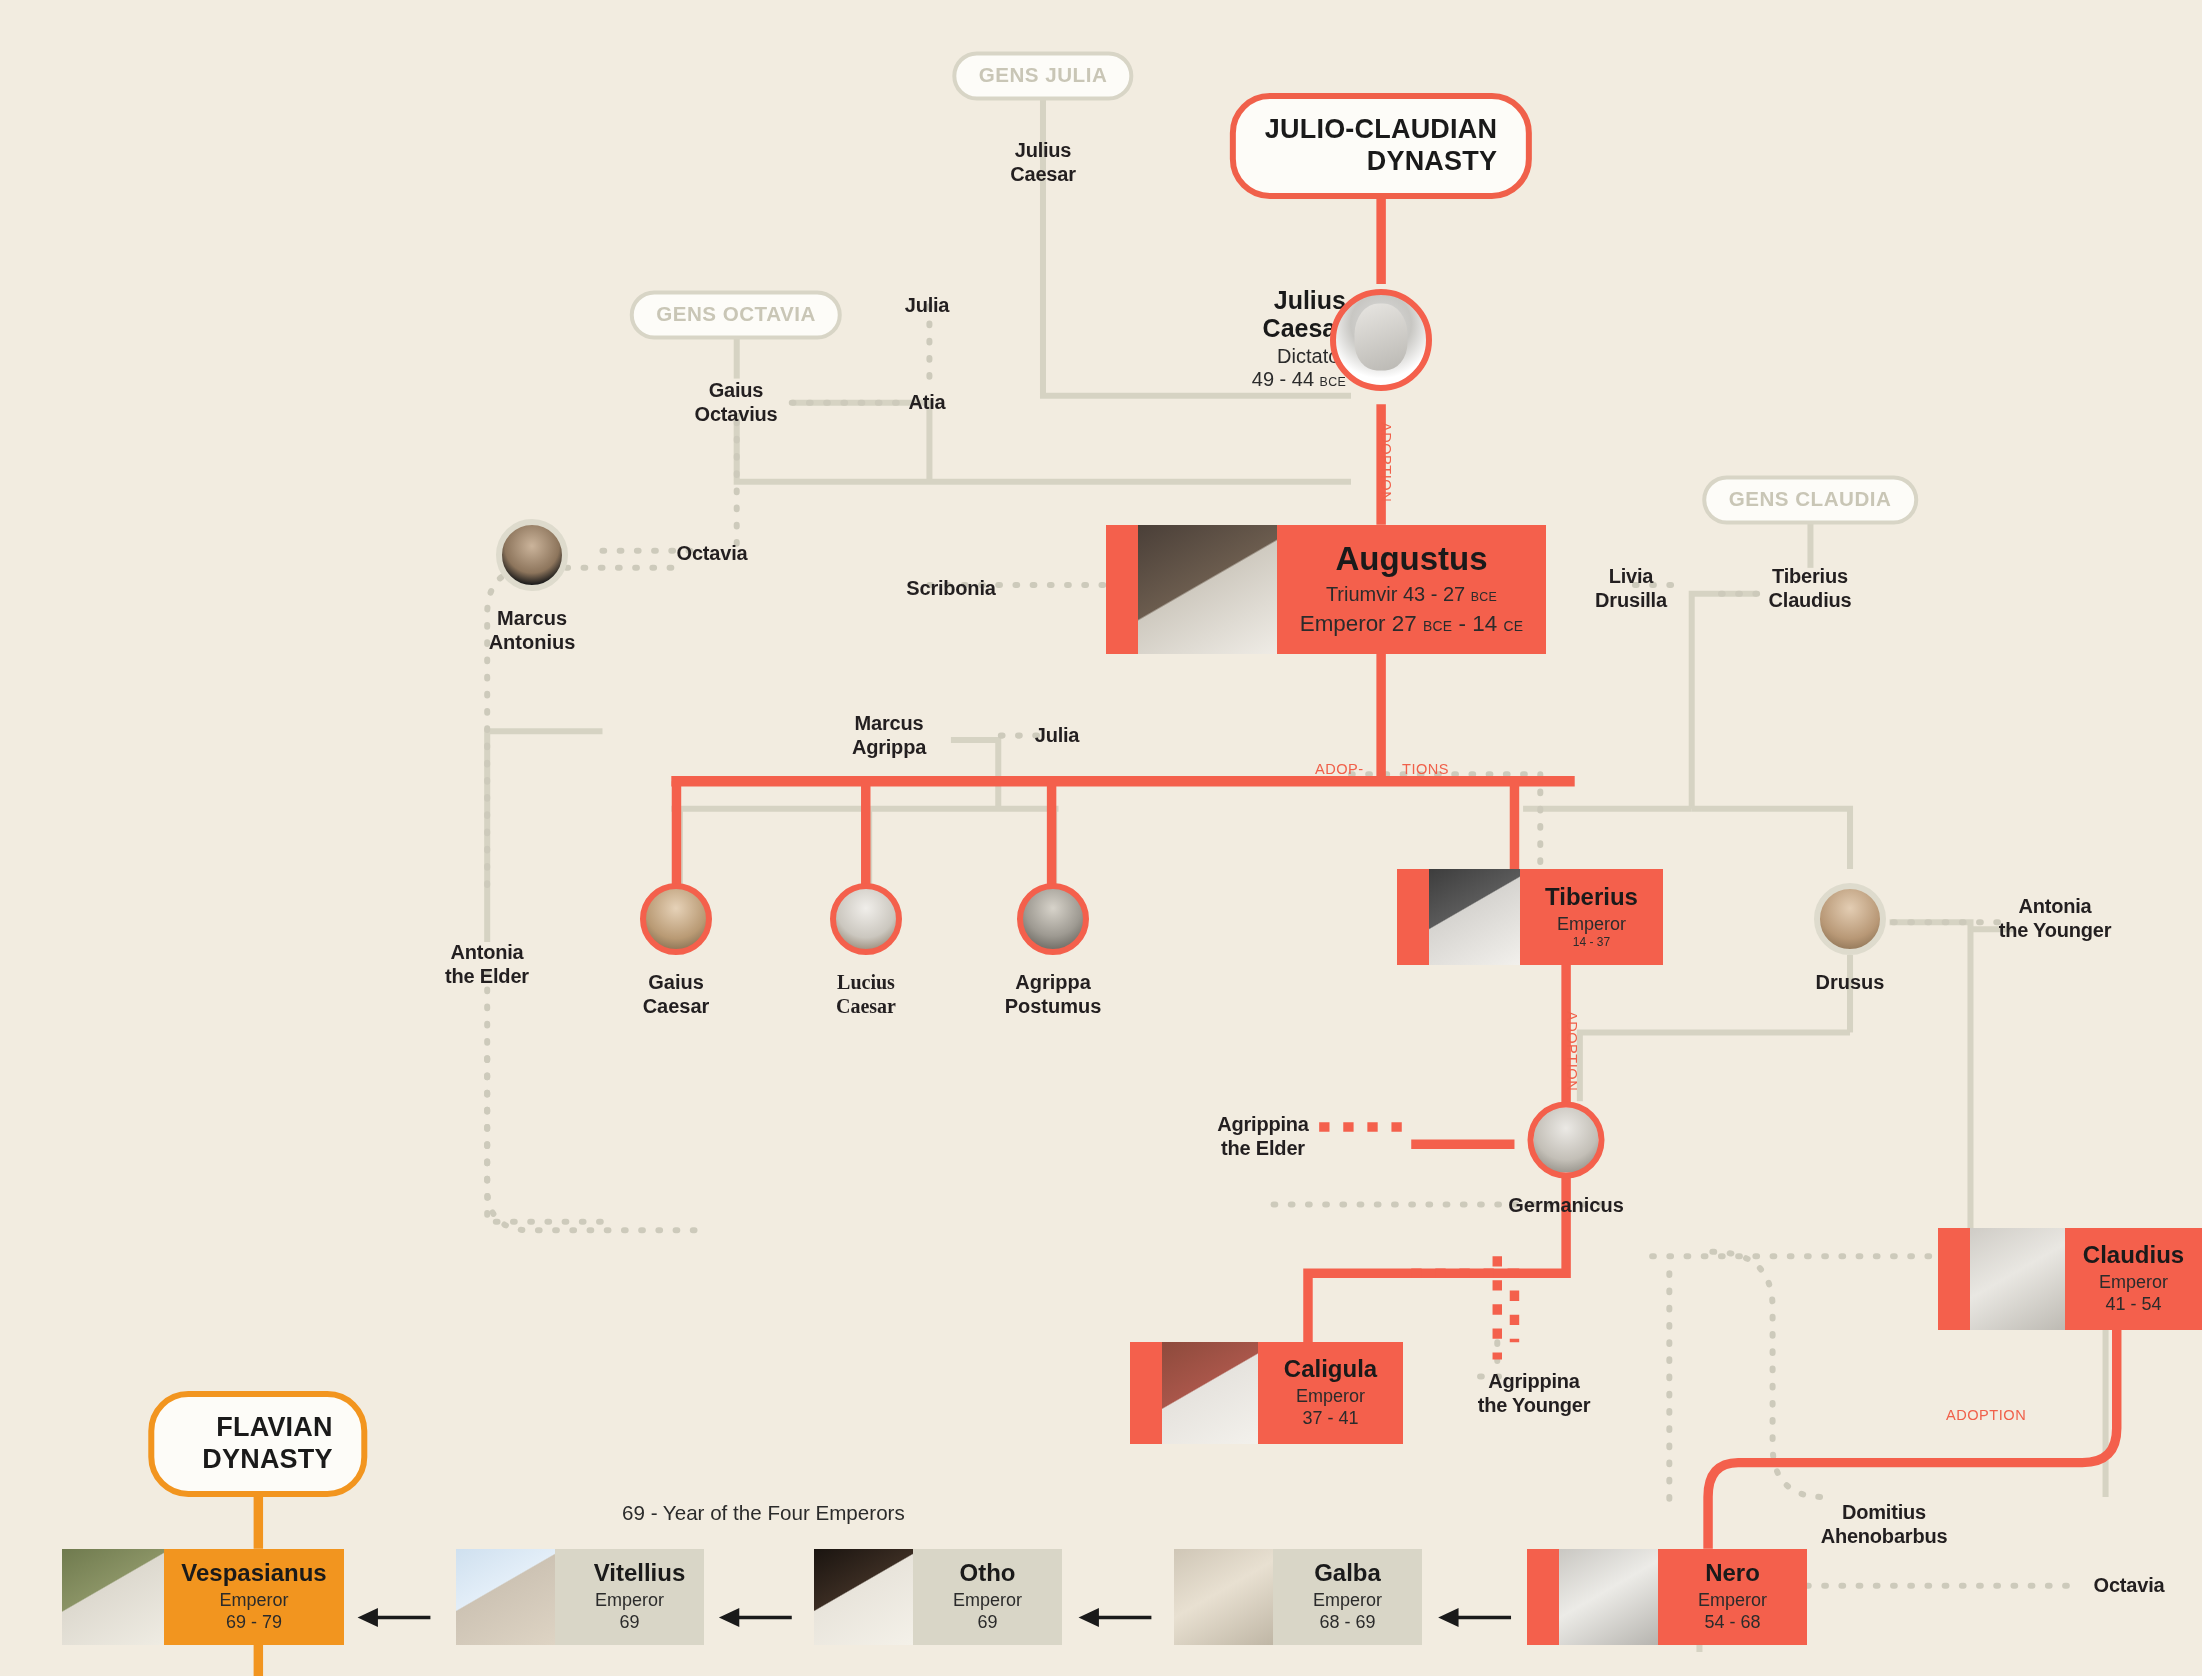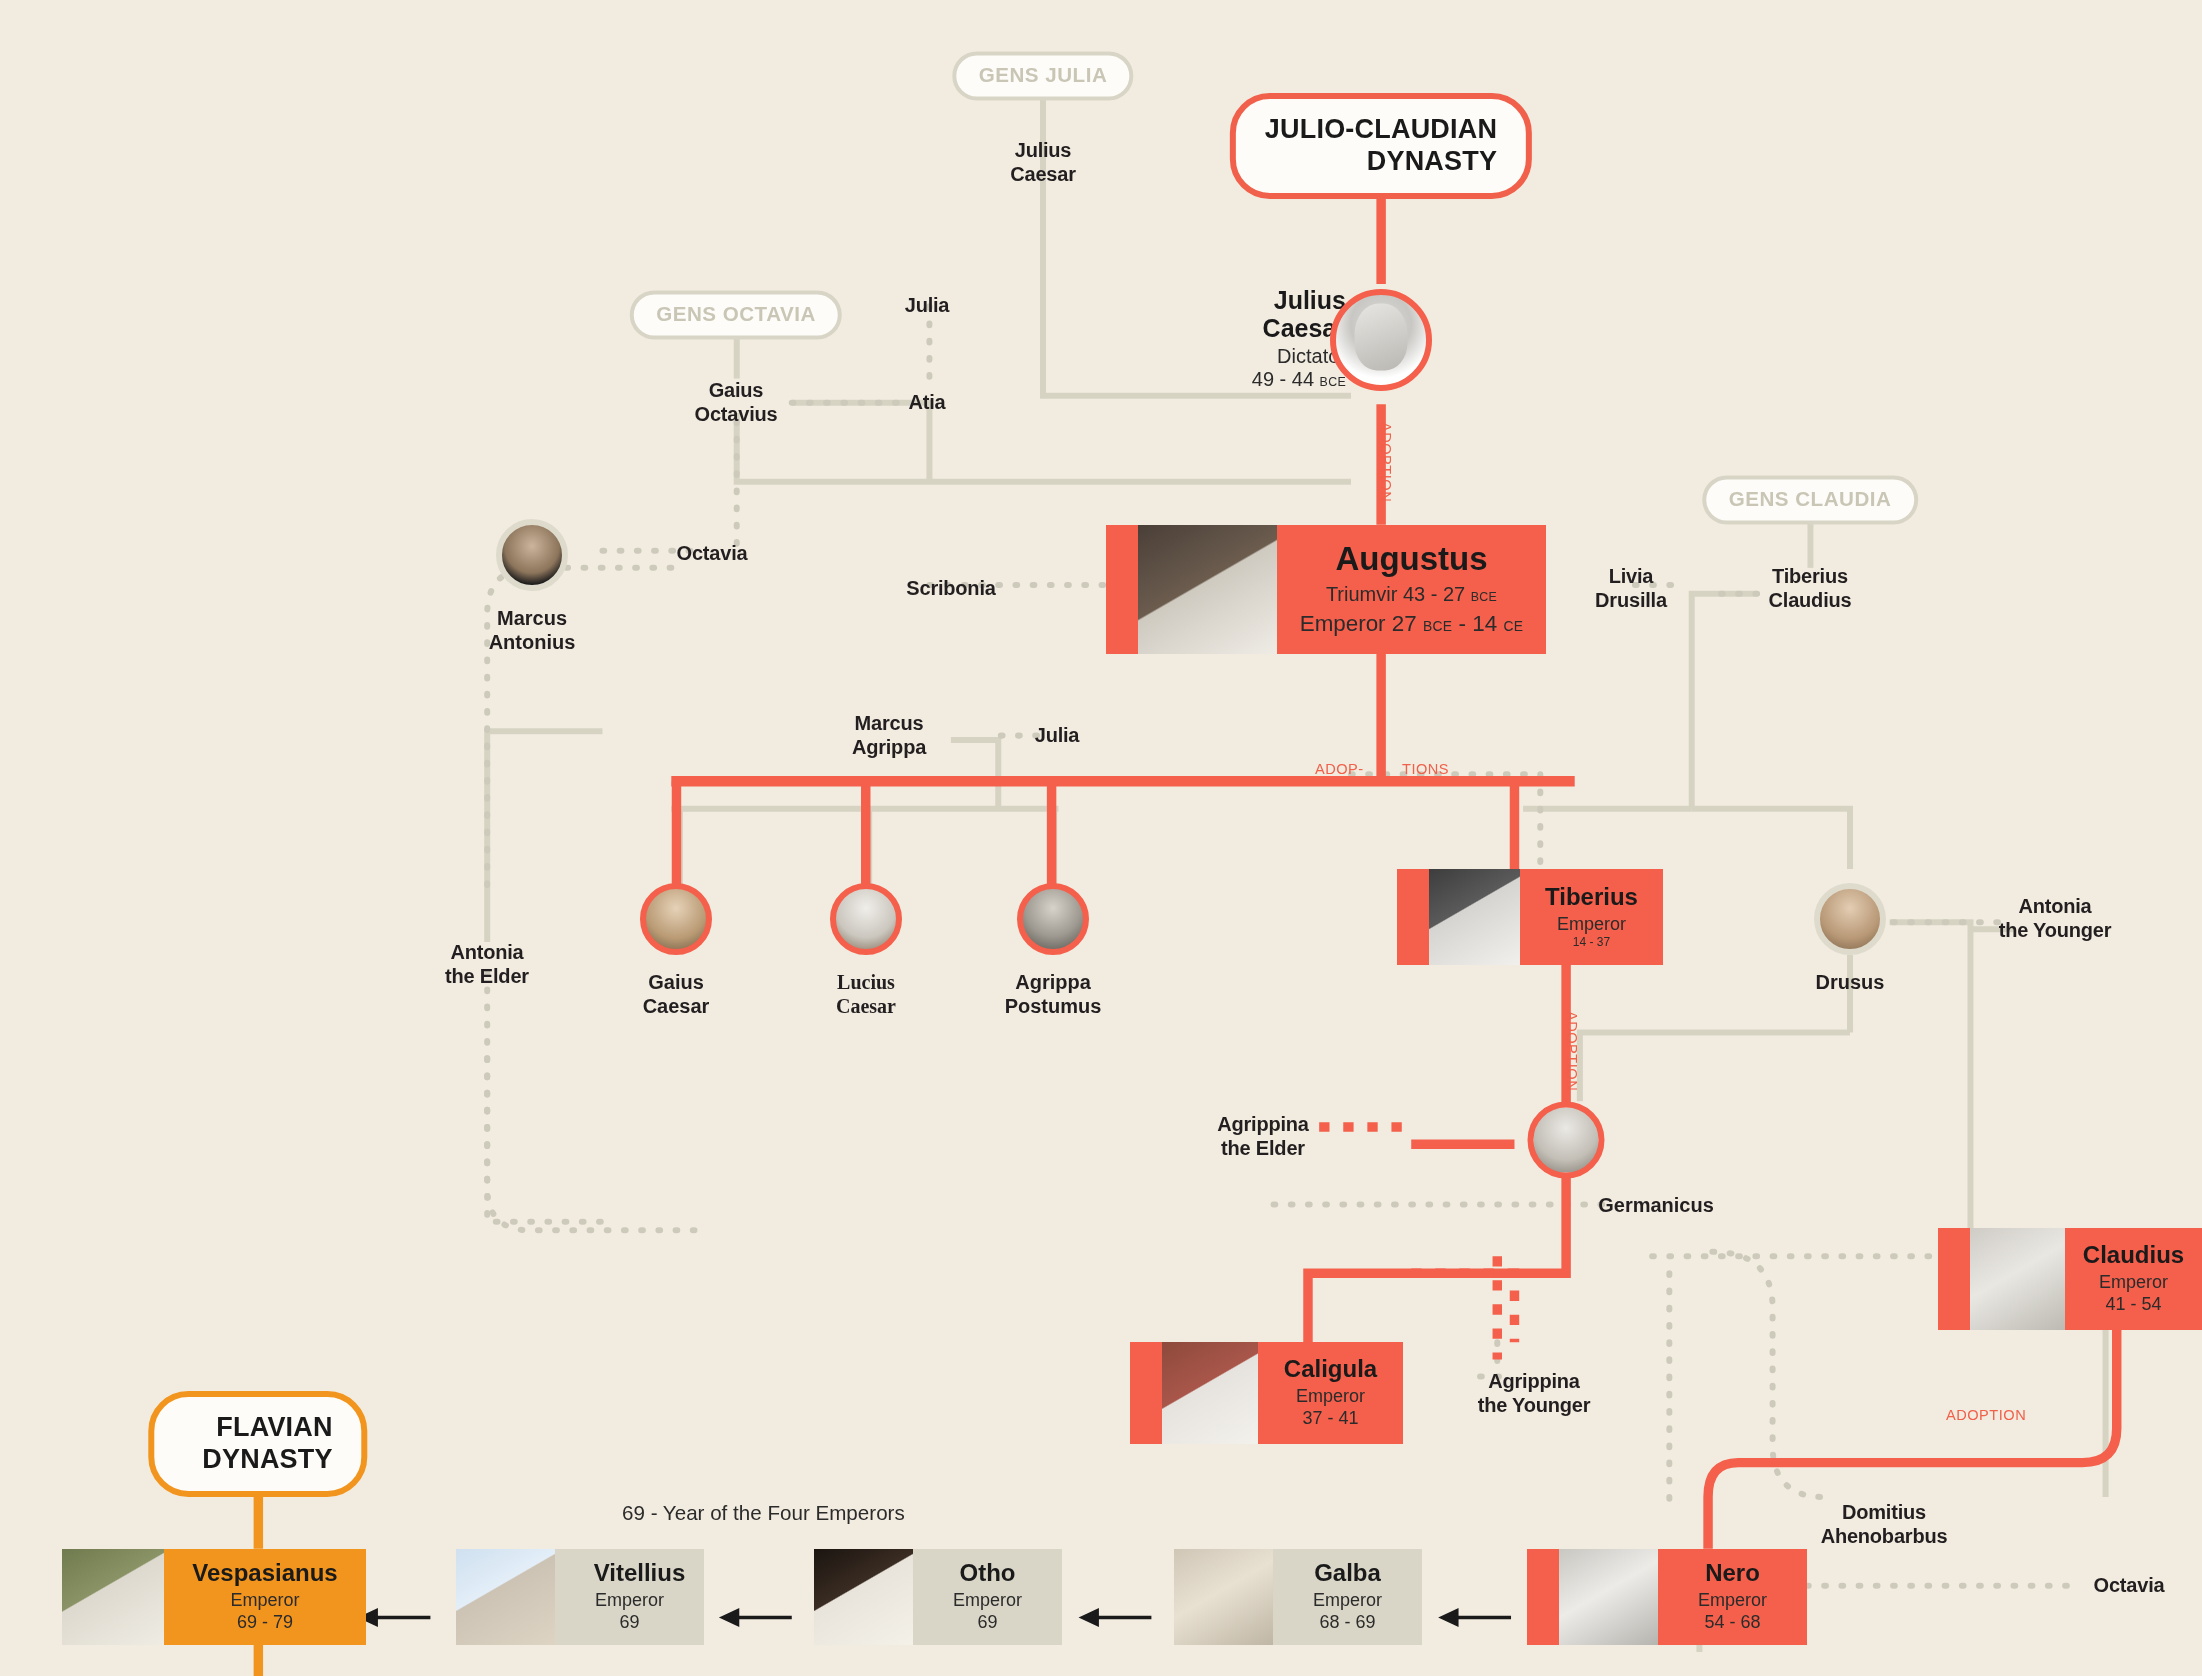--- a/index.html
+++ b/index.html
@@ -356,21 +356,21 @@
        background-image:radial-gradient(circle at 50% 32%, #d7d3ca 0%, #9e9a92 55%, #6d6a63 85%);"></div>
   <div class="caption" style="left:1053px;top:971px;">Agrippa
 Postumus</div>
 
   <div class="circ grey" style="left:1850px;top:919px;width:72px;height:72px;
        background-image:radial-gradient(circle at 50% 32%, #e3cdb3 0%, #b89876 60%, #8d7355 88%);"></div>
   <div class="caption" style="left:1850px;top:971px;">Drusus</div>
 
   <div class="circ red" style="left:1566px;top:1140px;width:77px;height:77px;
        background-image:radial-gradient(circle at 50% 32%, #ebe9e5 0%, #c3bfb7 58%, #918d85 88%);"></div>
-  <div class="caption" style="left:1656px;top:1194px;">Germanicus</div>
+  <div class="caption" style="left:1566px;top:1194px;">Germanicus</div>
 
   <div class="card red" style="left:1397px;top:869px;width:234px;height:96px;">
     <div class="bust" style="width:91px;background-image:linear-gradient(150deg,#3d3d3d,#5a5a5a 40%,#d6d4d0 41%,#f2f0ec);"></div>
     <div class="meta">
       <div class="cname" style="font-size:24px;">Tiberius</div>
       <div class="crole" style="font-size:18px;margin-top:2.6px;">Emperor</div>
       <div class="cyears" style="font-size:12px;">14 - 37</div>
     </div>
   </div>
 
@@ -421,21 +421,21 @@
 
   <div class="card grey" style="left:456px;top:1549px;width:248px;height:96px;">
     <div class="bust" style="width:99px;background-image:linear-gradient(150deg,#cfe0ef,#e3eef8 40%,#cdc3b4 41%,#ded4c4);"></div>
     <div class="meta">
       <div class="cname" style="font-size:24px;margin-left:20px;">Vitellius</div>
       <div class="crole" style="font-size:18px;margin-top:2.6px;">Emperor</div>
       <div class="cyears" style="font-size:18px;">69</div>
     </div>
   </div>
 
-  <div class="card orange" style="left:62px;top:1549px;width:304px;height:96px;">
+  <div class="card orange" style="left:62px;top:1549px;width:282px;height:96px;">
     <div class="bust" style="width:102px;background-image:linear-gradient(150deg,#6f7a4e,#8a9365 40%,#ddd9cf 41%,#efece3);"></div>
     <div class="meta">
       <div class="cname" style="font-size:24px;">Vespasianus</div>
       <div class="crole" style="font-size:18px;margin-top:2.6px;">Emperor</div>
       <div class="cyears" style="font-size:18px;">69 - 79</div>
     </div>
   </div>
 
 </div>
 

